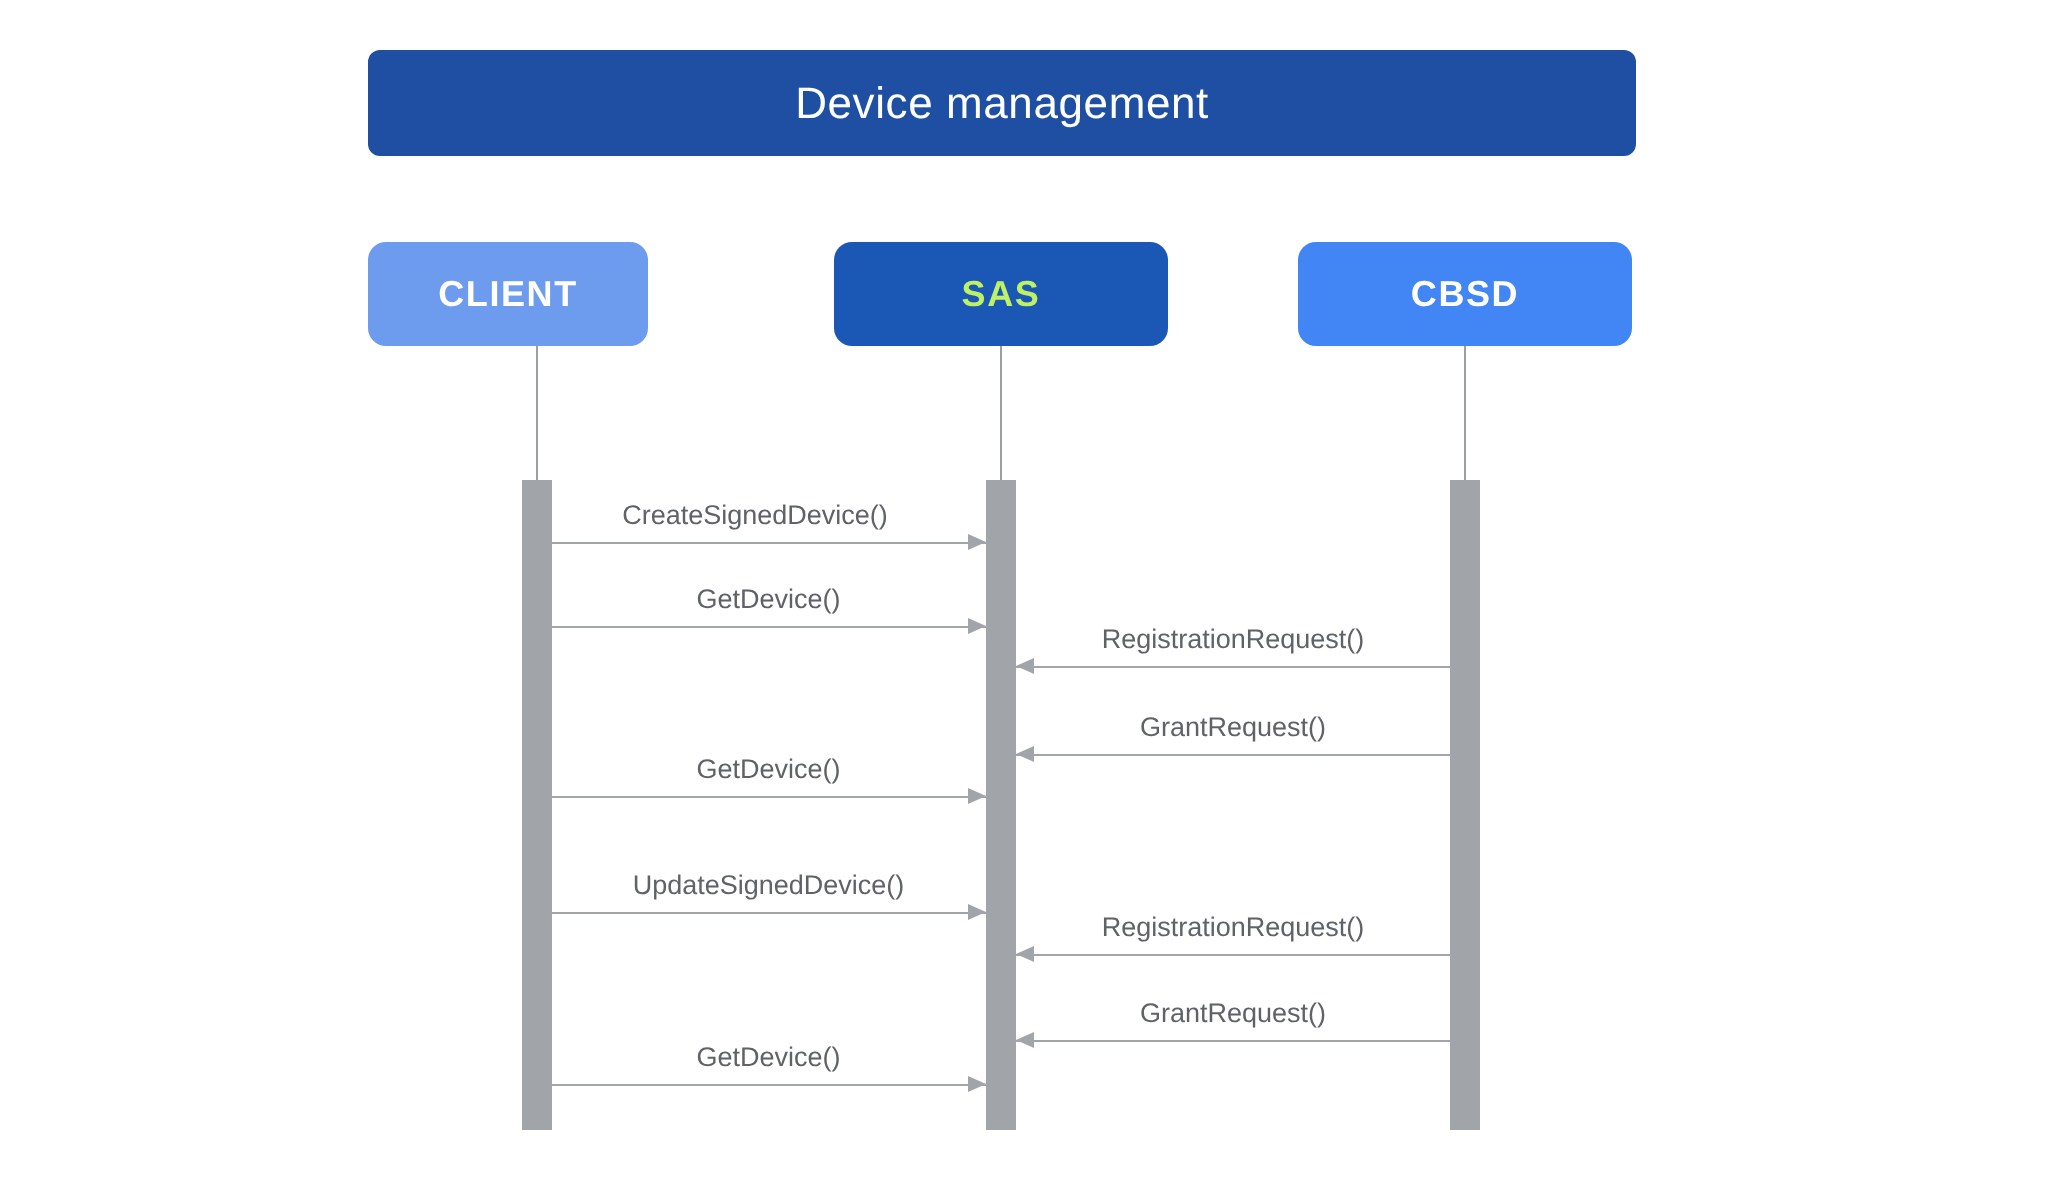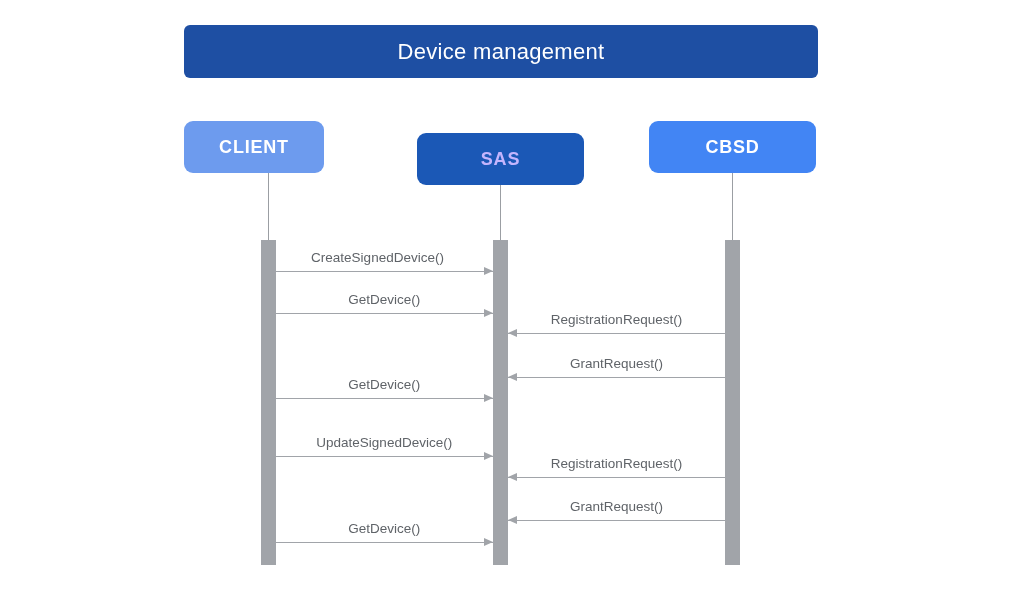--- a/index.html
+++ b/index.html
@@ -73,21 +73,21 @@
   <div>
       <div class="lifeline" style="left: 267.5px; top: 173px; height: 67px; background: rgb(155, 158, 163);"></div>
       <div class="activation-bar" style="left: 260.5px; top: 240px; width: 15px; height: 325px; background: rgb(161, 164, 169);"></div>
       <div class="lifeline" style="left: 500px; top: 173px; height: 67px; background: rgb(155, 158, 163);"></div>
       <div class="activation-bar" style="left: 493px; top: 240px; width: 15px; height: 325px; background: rgb(161, 164, 169);"></div>
       <div class="lifeline" style="left: 732px; top: 173px; height: 67px; background: rgb(155, 158, 163);"></div>
       <div class="activation-bar" style="left: 725px; top: 240px; width: 15px; height: 325px; background: rgb(161, 164, 169);"></div>
     </div>
   <div>
       <div class="actor-box" style="left: 184px; top: 121px; width: 140px; height: 52px; background: rgb(109, 155, 238); color: rgb(255, 255, 255);">CLIENT</div>
-      <div class="actor-box" style="left: 417px; top: 133px; width: 167px; height: 52px; background: rgb(27, 88, 182); color: #c4b5fd;">SAS</div>
+      <div class="actor-box" style="left: 417px; top: 121px; width: 167px; height: 52px; background: rgb(27, 88, 182); color: #bef264;">SAS</div>
       <div class="actor-box" style="left: 649px; top: 121px; width: 167px; height: 52px; background: rgb(66, 133, 244); color: rgb(255, 255, 255);">CBSD</div>
     </div>
   <div>
       <div class="msg-line" style="left: 275.5px; top: 271px; width: 217.5px; background: rgb(161, 164, 169);"></div>
       <div class="msg-arrow" style="top: 267px; border-top: 4.5px solid transparent; border-bottom: 4.5px solid transparent; border-left: 9px solid rgb(161, 164, 169); left: 484px;"></div>
       <div class="msg-label" style="left: 275.5px; width: 204px; top: 249px; color: rgb(95, 99, 104);">CreateSignedDevice()</div>
       <div class="msg-line" style="left: 275.5px; top: 313px; width: 217.5px; background: rgb(161, 164, 169);"></div>
       <div class="msg-arrow" style="top: 309px; border-top: 4.5px solid transparent; border-bottom: 4.5px solid transparent; border-left: 9px solid rgb(161, 164, 169); left: 484px;"></div>
       <div class="msg-label" style="left: 275.5px; width: 217.5px; top: 291px; color: rgb(95, 99, 104);">GetDevice()</div>
       <div class="msg-line" style="left: 508px; top: 333px; width: 217px; background: rgb(161, 164, 169);"></div>

